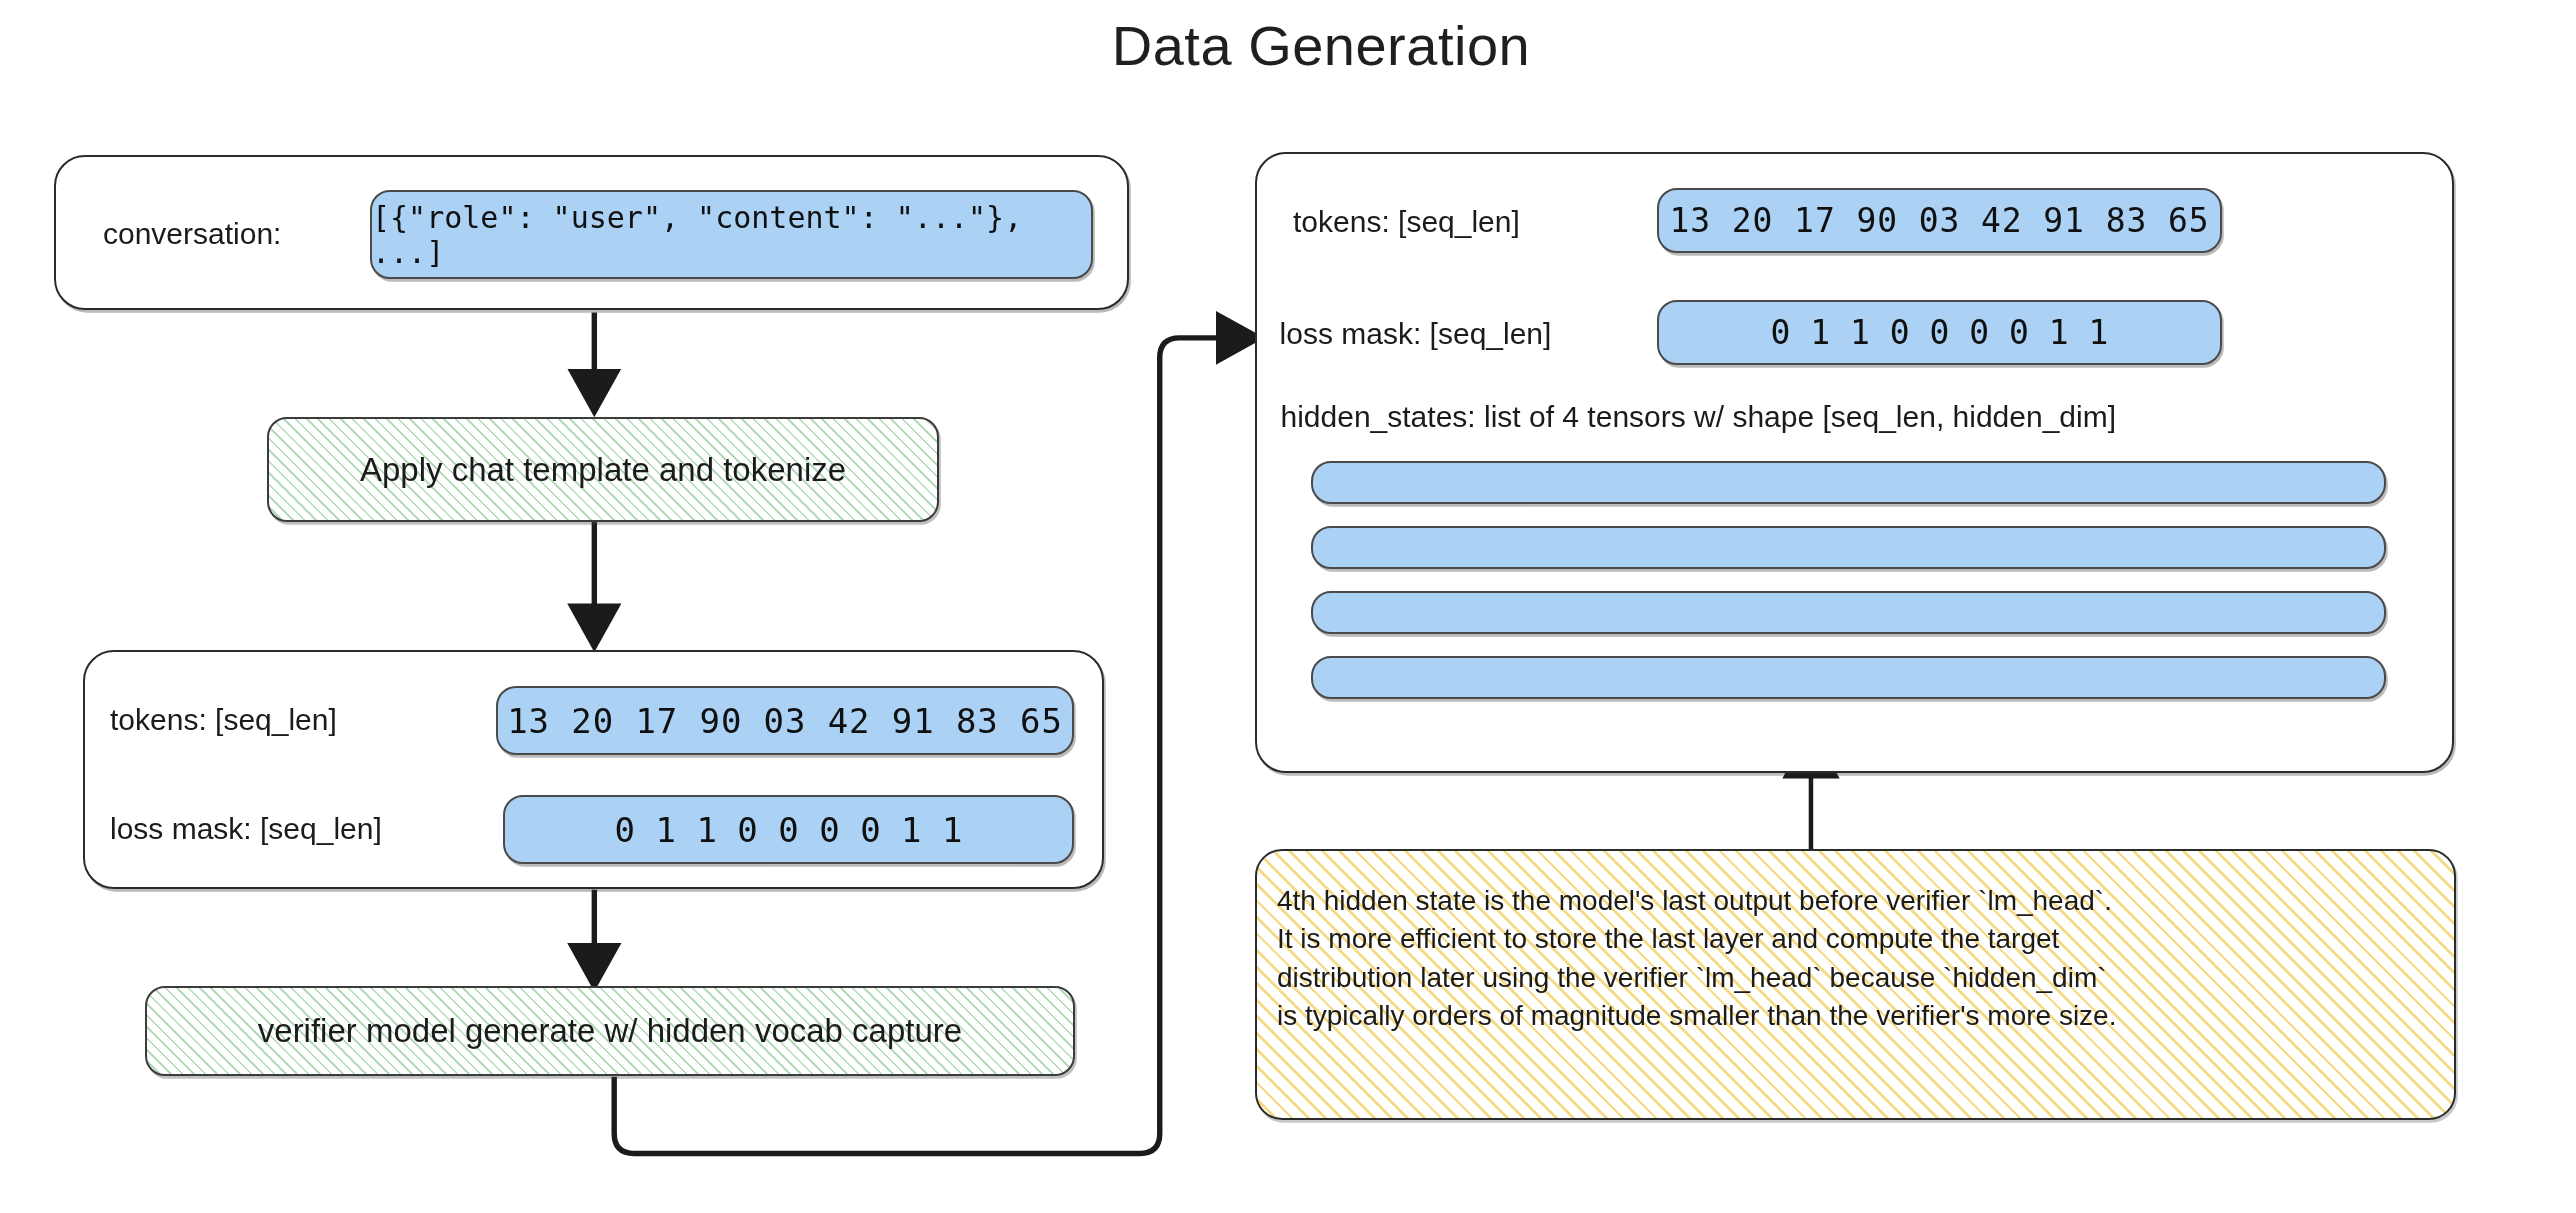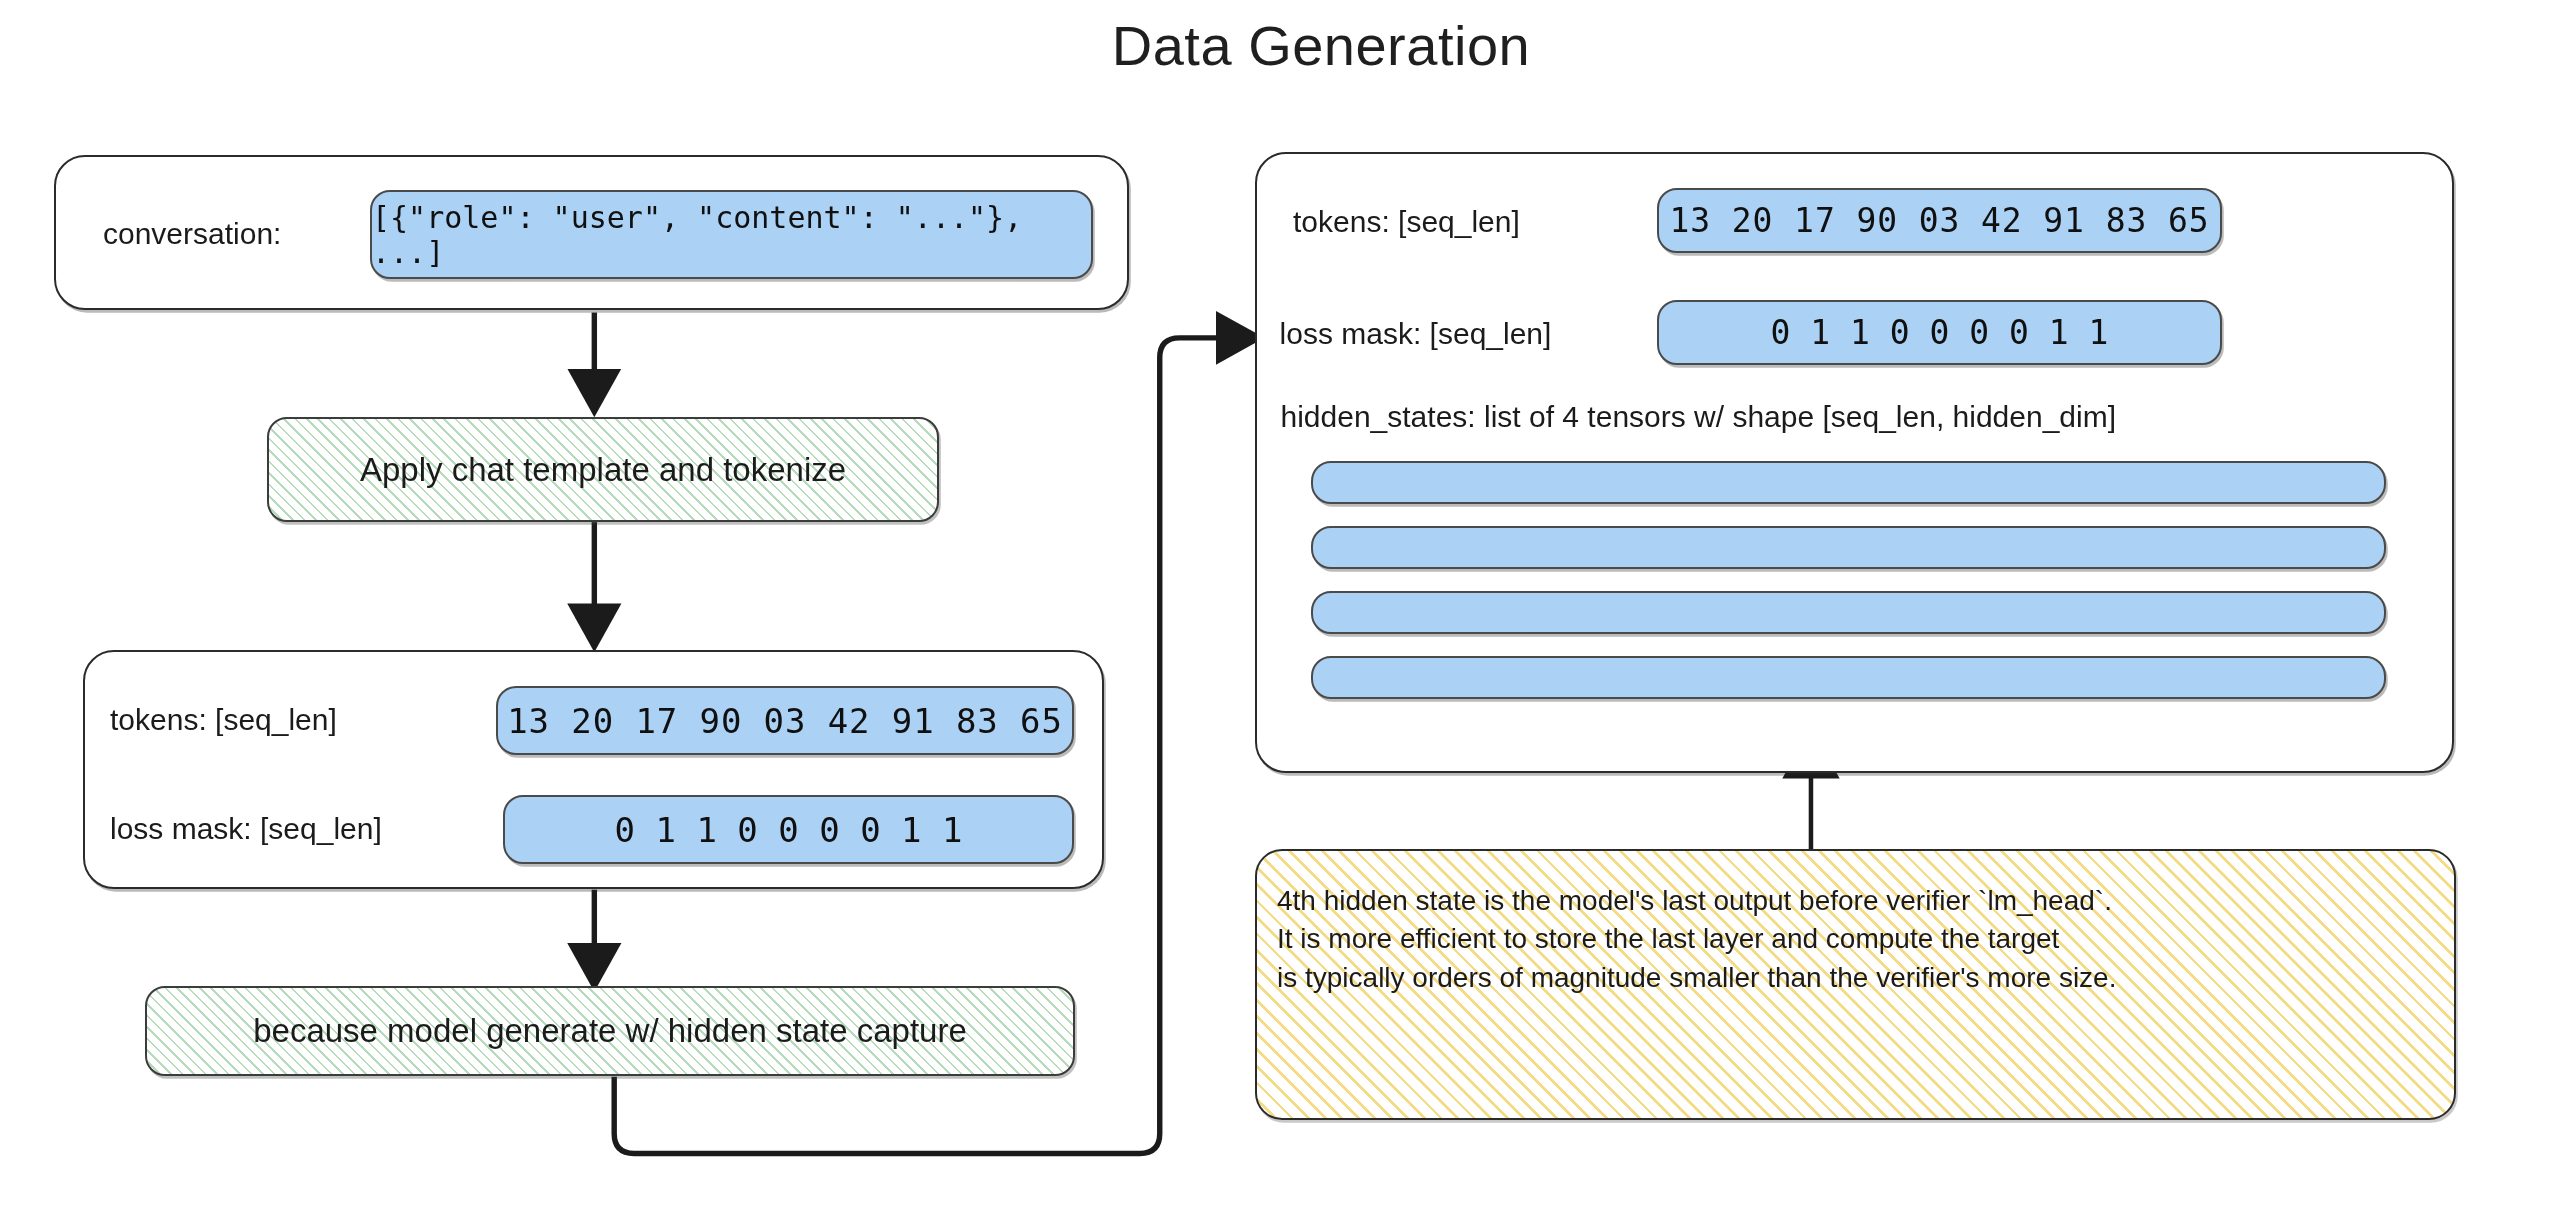--- a/index.html
+++ b/index.html
@@ -153,36 +153,37 @@
 <div class="proc" style="left:267px; top:417px; width:672px; height:105px; font-size:33px;">Apply chat template and tokenize</div>
 
 <div class="panel" style="left:83px; top:650px; width:1021px; height:239px;">
   <div class="field-label" style="left:25px; top:51px;">tokens: [seq_len]</div>
   <div class="chip mono" style="left:411px; top:34px; width:578px; height:69px; font-size:34px; letter-spacing:0.9px;">13 20 17 90 03 42 91 83 65</div>
 
   <div class="field-label" style="left:25px; top:160px;">loss mask: [seq_len]</div>
   <div class="chip mono" style="left:418px; top:143px; width:571px; height:69px; font-size:34px;">0   1   1   0   0   0   0   1   1</div>
 </div>
 
-<div class="proc" style="left:145px; top:986px; width:930px; height:90px; font-size:33px;">because model generate w/ hidden state capture</div>
+<div class="proc" style="left:145px; top:986px; width:930px; height:90px; font-size:33px;">verifier model generate w/ hidden vocab capture</div>
 
 <div class="panel" style="left:1255px; top:152px; width:1199px; height:621px;">
 
   <div class="field-label" style="left:36px; top:51px;">tokens: [seq_len]</div>
   <div class="chip mono" style="left:400px; top:34px; width:565px; height:65px; font-size:33px; letter-spacing:0.9px;">13 20 17 90 03 42 91 83 65</div>
 
   <div class="field-label" style="left:22.6px; top:163px;">loss mask: [seq_len]</div>
   <div class="chip mono" style="left:400px; top:146px; width:565px; height:65px; font-size:33px;">0   1   1   0   0   0   0   1   1</div>
 
   <div class="field-label" style="left:23.5px; top:246px; font-size:30px;text-align:center;">hidden_states: list of 4 tensors w/ shape [seq_len, hidden_dim]</div>
 
   <div class="chip" style="left:54px; top:307px; width:1075px; height:43px;"></div>
   <div class="chip" style="left:54px; top:372px; width:1075px; height:43px;"></div>
   <div class="chip" style="left:54px; top:437px; width:1075px; height:43px;"></div>
   <div class="chip" style="left:54px; top:502px; width:1075px; height:43px;"></div>
 </div>
 
 <div class="note" style="left:1255px; top:849px; width:1201px; height:271px;">
   <div class="note-line">4th hidden state is the model's last output before verifier `lm_head`.</div>
   <div class="note-line">It is more efficient to store the last layer and compute the target</div>
+  <div class="note-line">distribution later using the verifier `lm_head` because `hidden_dim`</div>
   <div class="note-line">is typically orders of magnitude smaller than the verifier's more size.</div>
 </div>
 
 
 </body></html>

